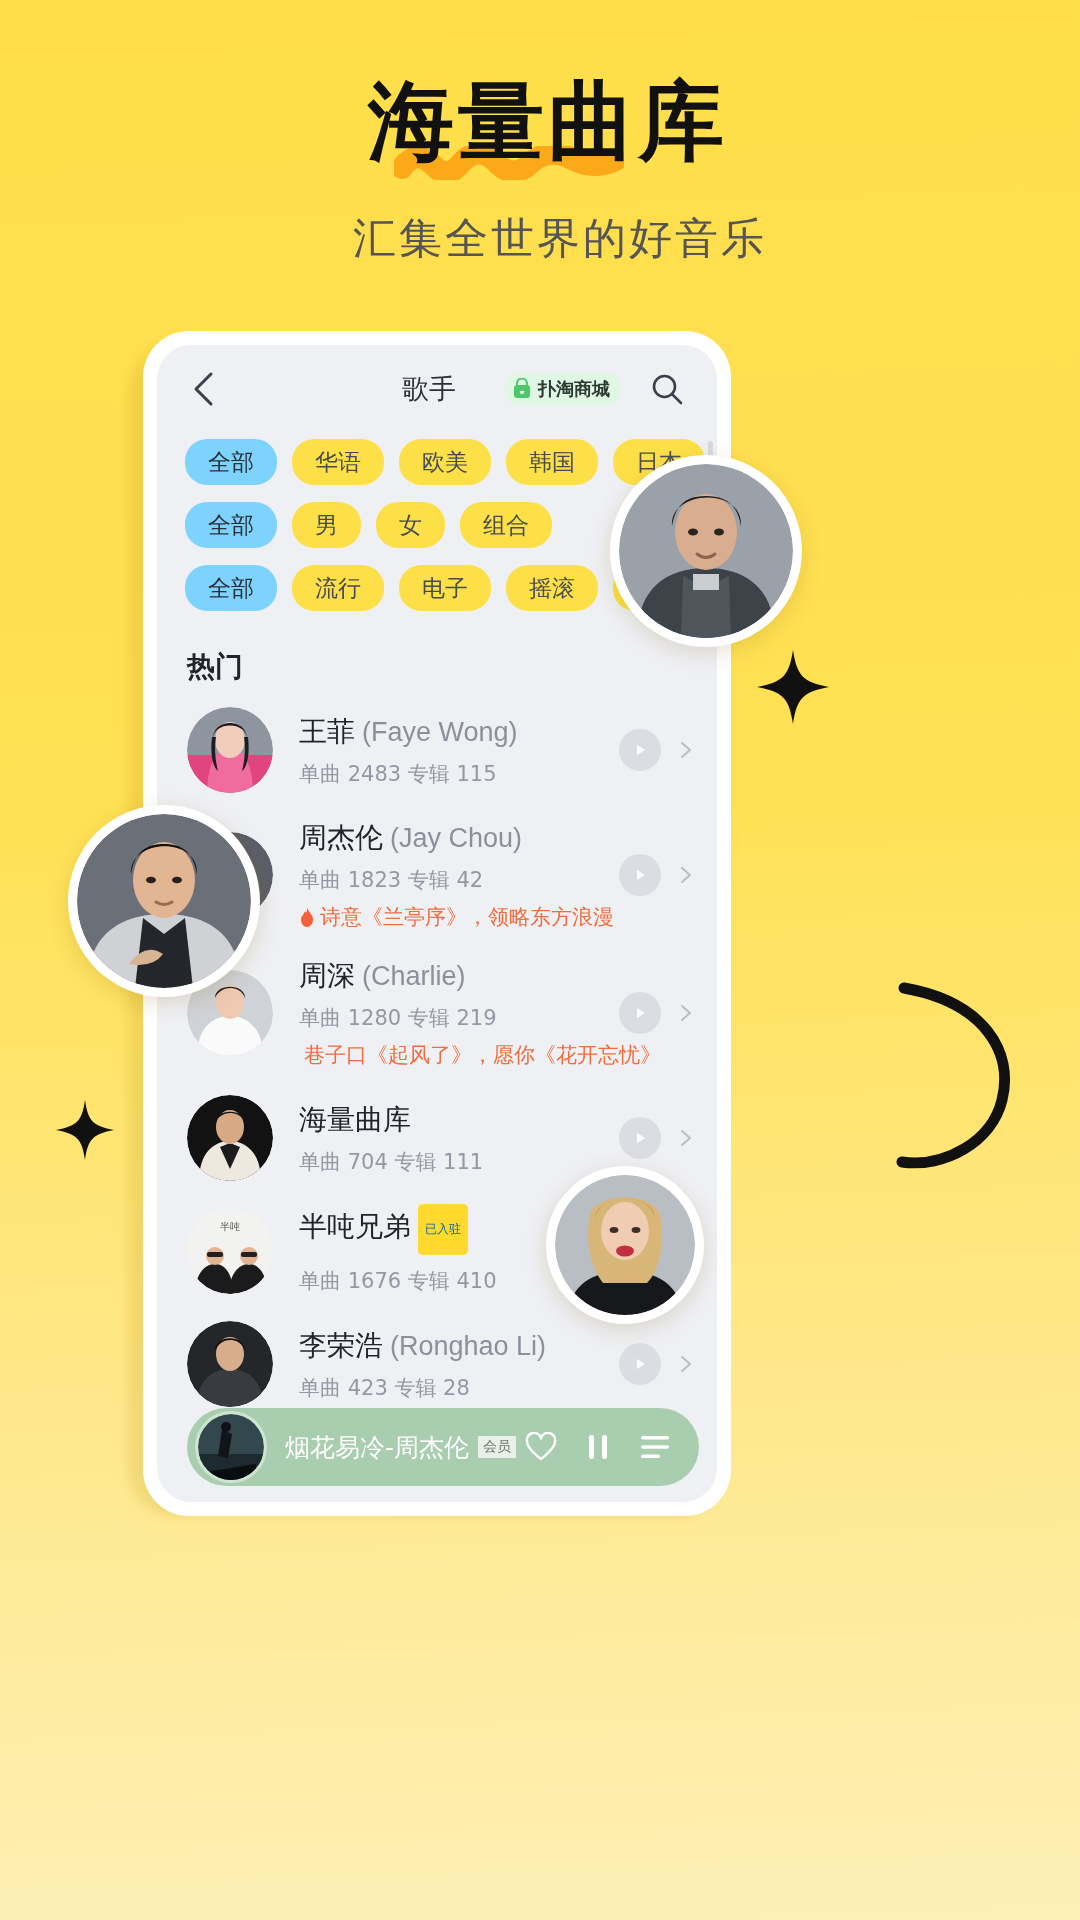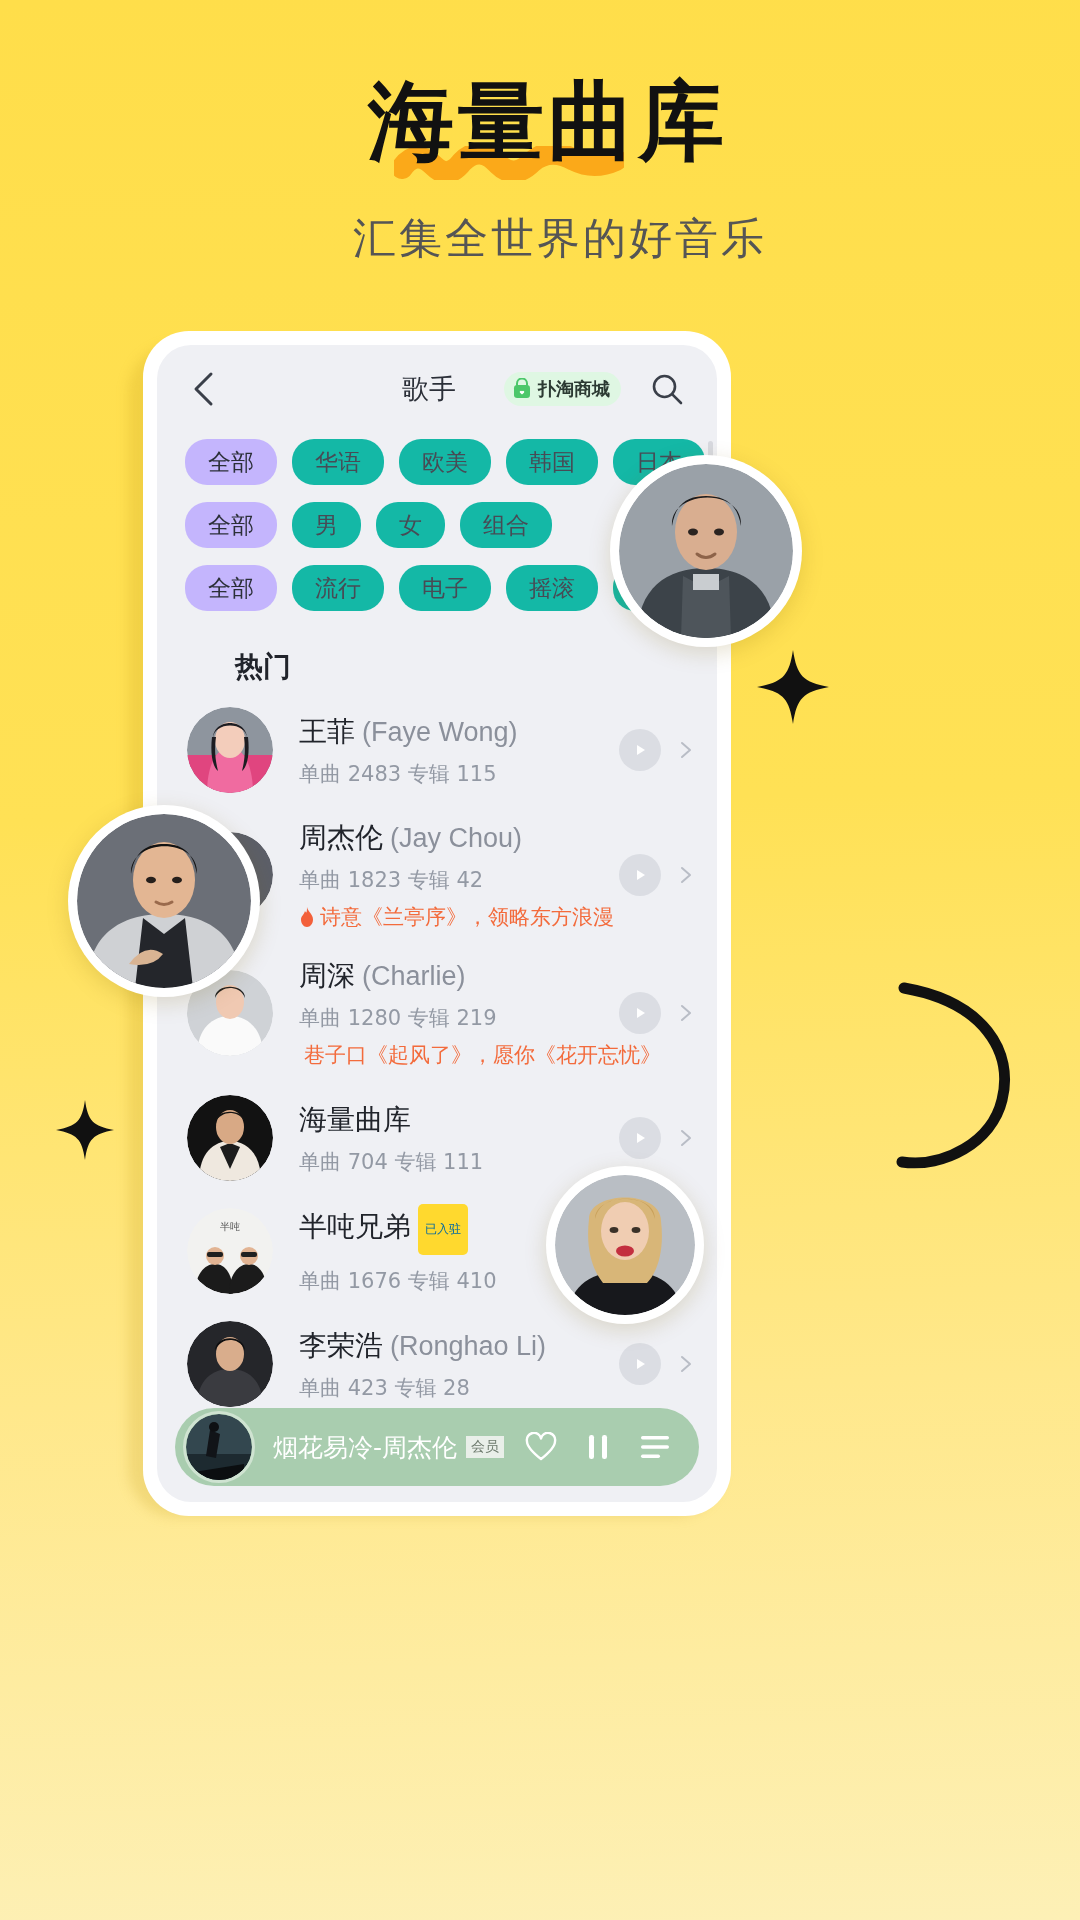--- a/index.html
+++ b/index.html
@@ -102,40 +102,39 @@
     font-size: 18px; font-weight: bold; color: #2c3a33;
     font-family: "DejaVu Sans", sans-serif;
   }
   .search-btn { position: absolute; right: 28px; width: 44px; height: 44px;
                 display:flex; align-items:center; justify-content:center; }
 
   
   .chips { padding: 6px 0 4px 28px; }
   .chip-row { display: flex; gap: 15px; margin-bottom: 17px; white-space: nowrap; }
   .chip {
-    background: #14b8a6;
+    background: #fde047;
     color: #474b55;
     border-radius: 22px;
     padding: 0 23px;
     height: 46px;
     line-height: 46px;
     font-size: 23px;
     font-family: "DejaVu Sans", sans-serif;
     flex: none;
   }
-  .chip.active { background: #c4b5fd; color: #2b2f38; }
+  .chip.active { background: #7dd3fc; color: #2b2f38; }
 
   
   .section-title {
     font-size: 28px;
     font-weight: bold;
     color: #21242b;
     padding: 16px 0 8px 30px;
     font-family: "DejaVu Sans", sans-serif;
-    margin-left: 48px;
   }
 
   
   .list { padding: 0 22px 0 30px; }
   .row { display: flex; align-items: center; padding: 13px 0; }
   .avatar {
     width: 86px; height: 86px; border-radius: 50%;
     flex: none; overflow: hidden; position: relative;
   }
   .row-body { flex: 1; padding-left: 26px; min-width: 0; }
@@ -168,21 +167,21 @@
   .play-btn {
     width: 42px; height: 42px; border-radius: 50%;
     background: #DBDDE3;
     display: flex; align-items: center; justify-content: center;
   }
   .chev { width: 18px; height: 18px; }
 
   
   .player {
     position: absolute;
-    left: 18px; right: 18px; bottom: 16px;
+    left: 30px; right: 18px; bottom: 16px;
     height: 78px;
     background: #A9CDAF;
     border-radius: 40px;
     display: flex; align-items: center;
     padding: 0 28px 0 8px;
   }
   .player-cover {
     width: 72px; height: 72px; border-radius: 50%;
     overflow: hidden; flex: none;
     border: 3px solid #cfe3d1;

